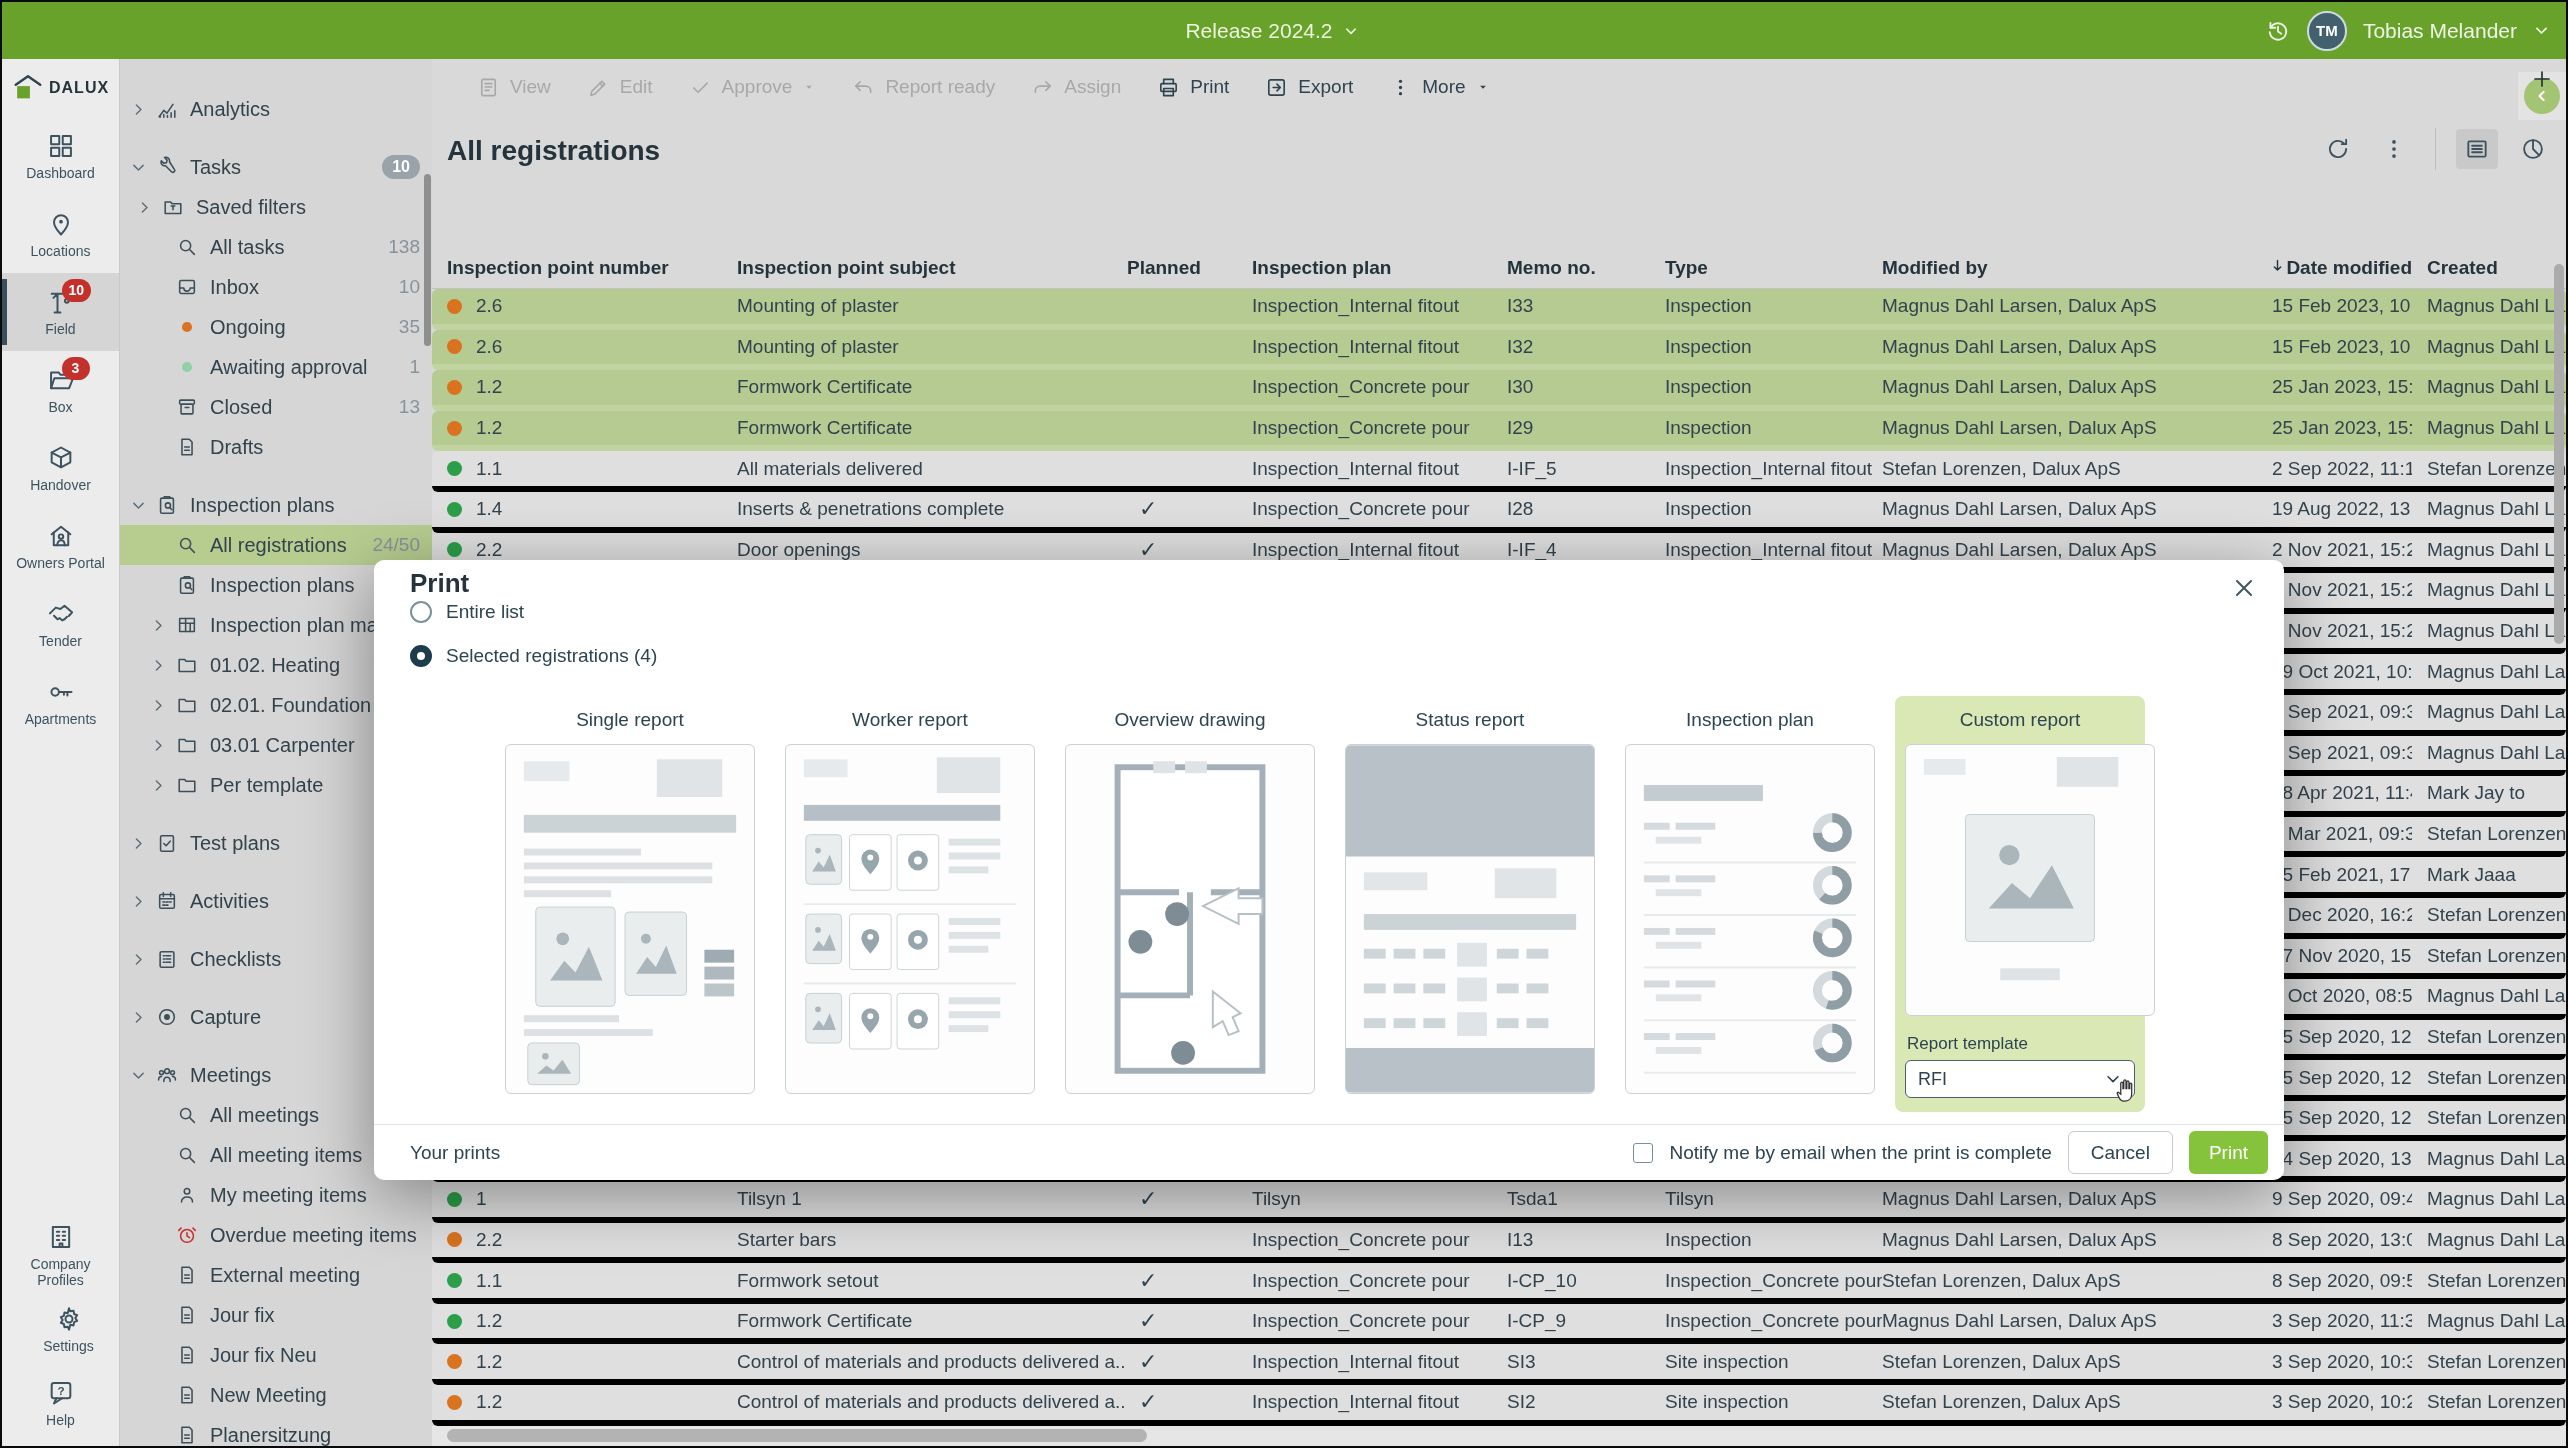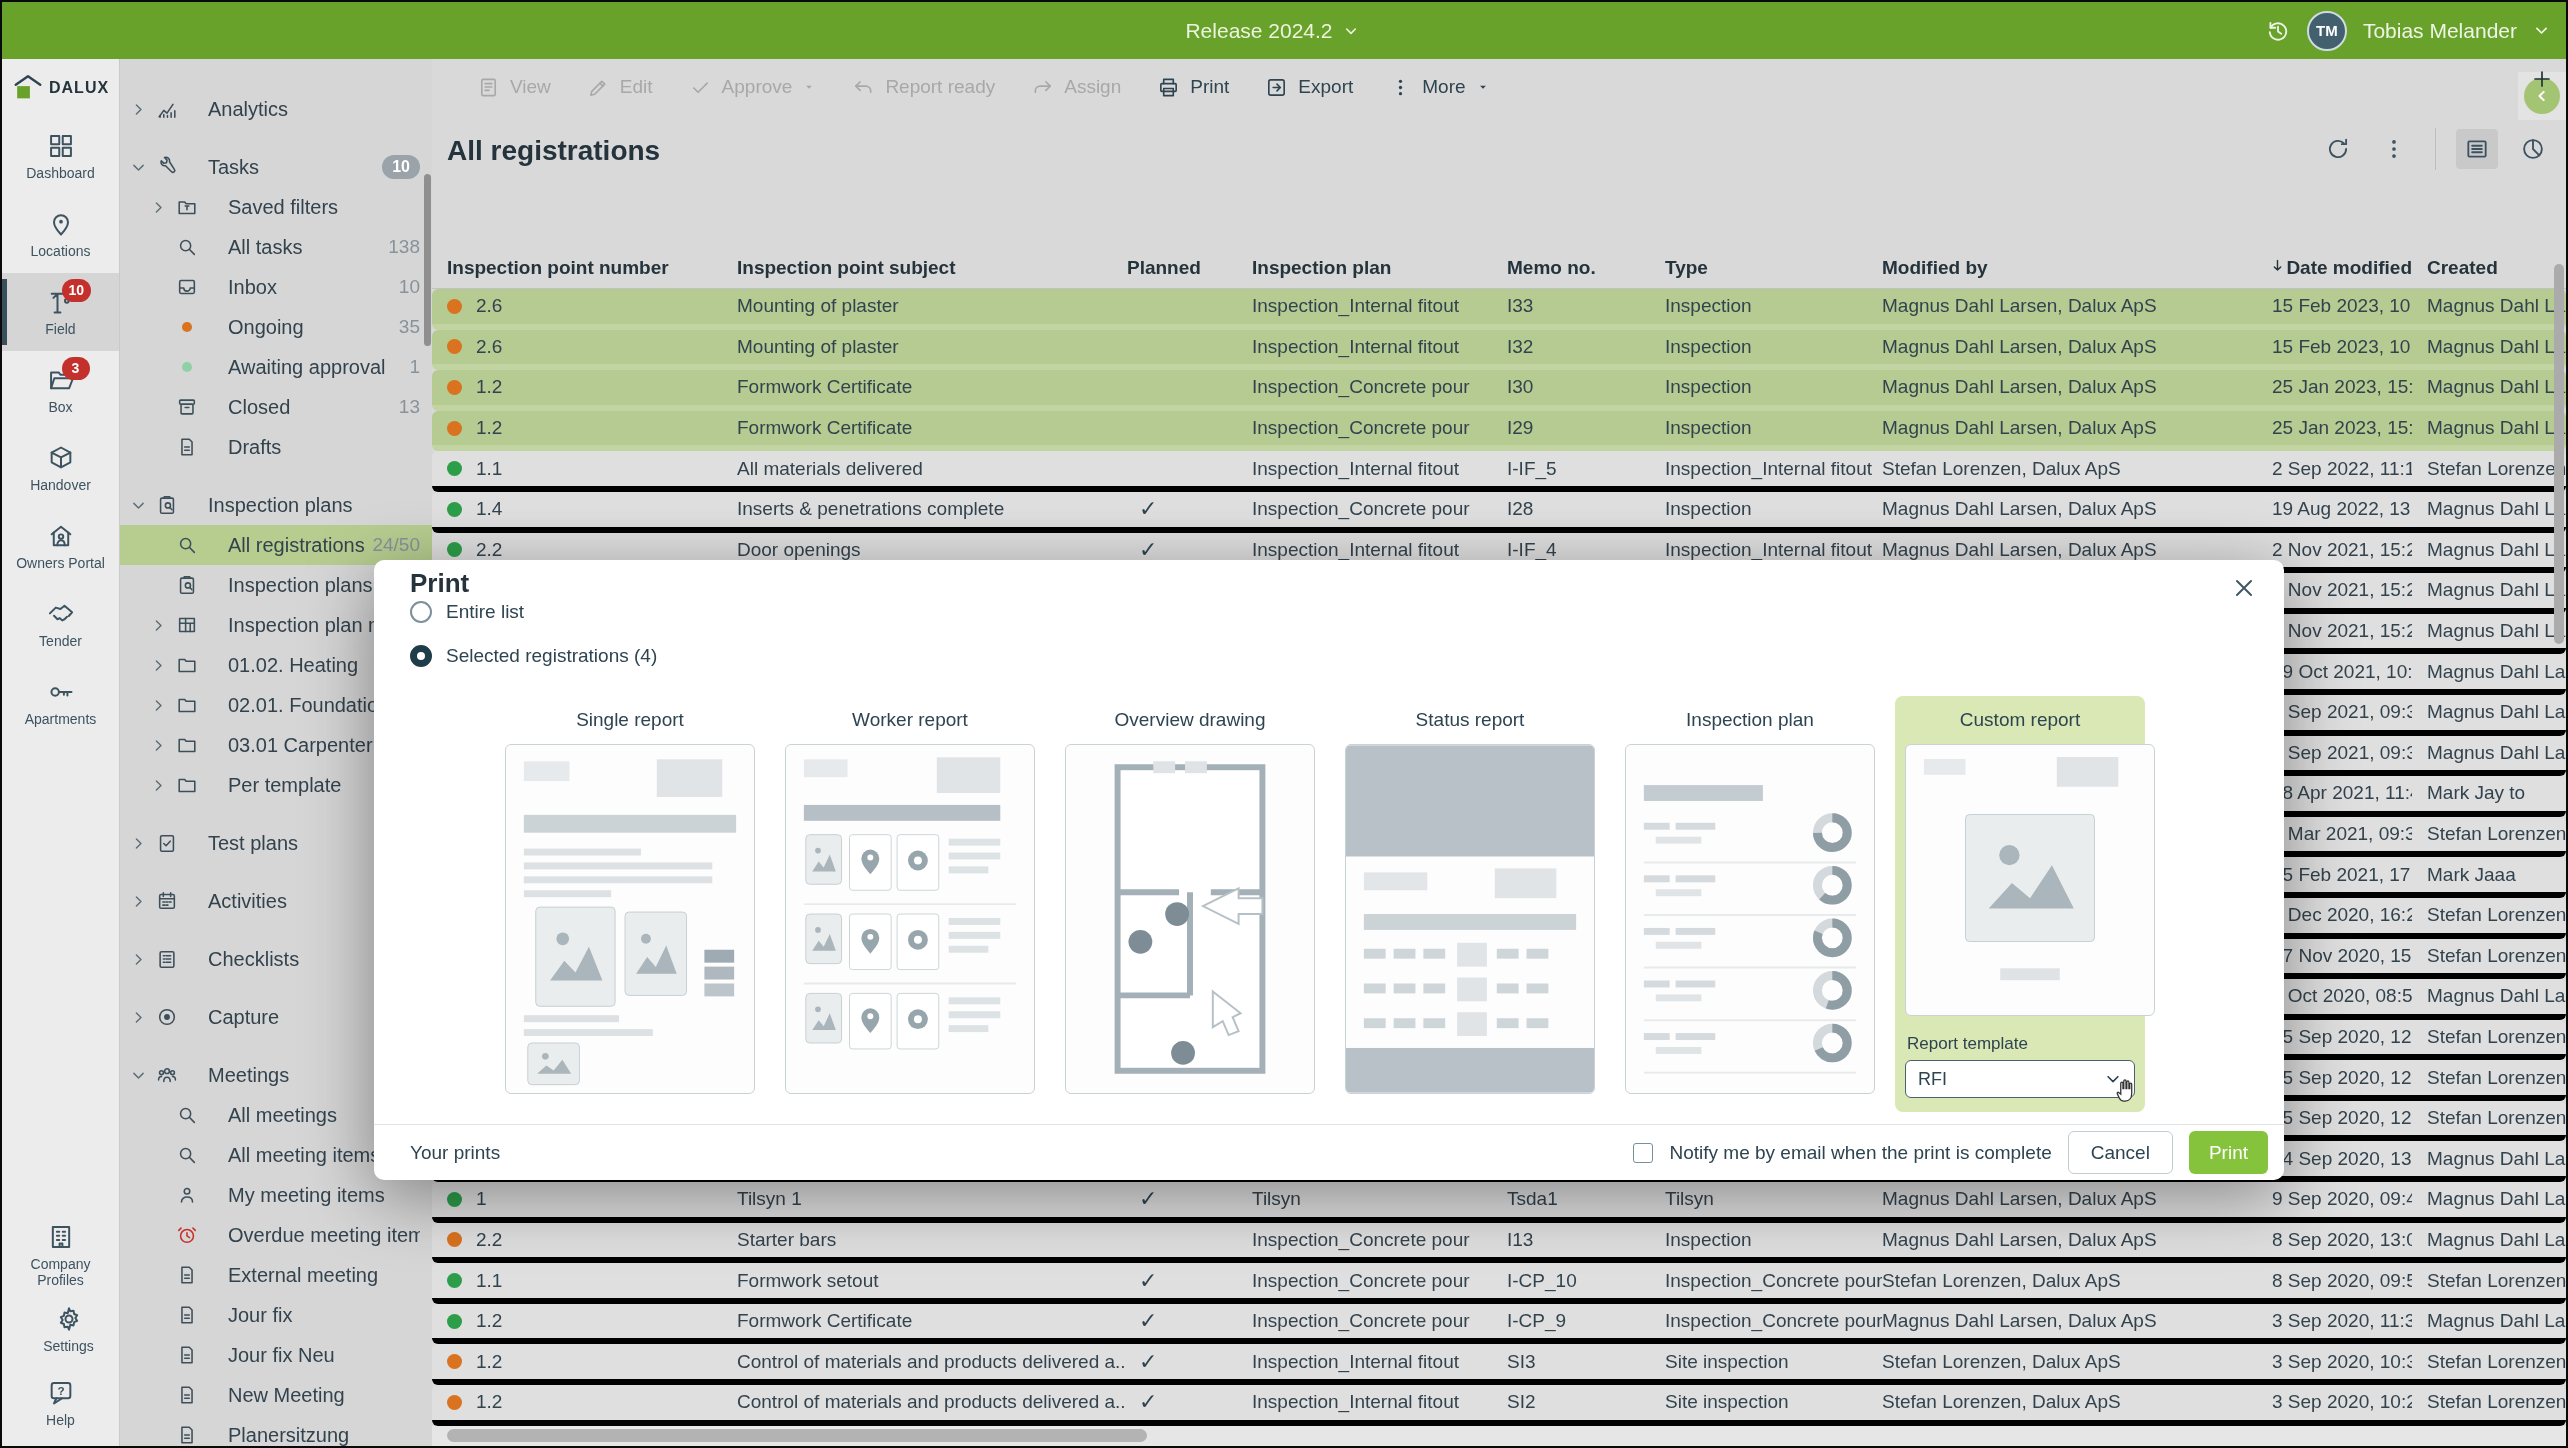--- a/index.html
+++ b/index.html
@@ -32,21 +32,21 @@
 
   
   .sidebar{position:absolute;left:118px;top:57px;bottom:0;width:312px;background:#d6d6d6;padding-top:12px;overflow:hidden;z-index:4;}
   .side-item{height:40px;display:flex;align-items:center;padding:0 12px 0 10px;color:#33434e;font-size:20px;cursor:pointer;white-space:nowrap;}
   .side-item.section{margin-top:18px;}
   .side-item .chev{width:26px;flex:none;color:#5c6d77;}
   .side-item .chev .ic{width:17px;height:17px;stroke-width:2;}
   .side-item .spacer{width:26px;flex:none;}
   .side-item .sicon{width:32px;flex:none;color:#3d4f5a;}
   .side-item .sicon .ic{width:22px;height:22px;}
-  .side-item .lbl{flex:1;overflow:hidden;margin-left:20px;}
+  .side-item .lbl{flex:1;overflow:hidden;margin-left:2px;}
   .side-item .cnt{color:#87939a;font-size:19px;margin-left:8px;}
   .side-item .pill{background:#99a3a9;color:#fff;border-radius:13px;font-size:16px;font-weight:700;padding:3px 10px;margin-left:8px;}
   .side-item.selected{background:var(--sidebar-selected-green);}
   .ic-orange{color:var(--status-orange) !important;}
   .ic-lgreen{color:var(--awaiting-green) !important;}
   .ic-red{color:#c8312c !important;}
   .side-scroll{position:absolute;right:1px;top:115px;width:7px;height:172px;background:#8f8f8f;border-radius:4px;}
 
   
   .main{position:absolute;left:430px;top:57px;right:0;bottom:0;--tcols:290px 390px 125px 255px 158px 217px 390px 140px minmax(0,1fr);}
@@ -305,21 +305,21 @@
             </svg>
           </span>
           <span class="sicon">
             <svg class="ic " viewBox="0 0 24 24">
               <path d="M14.7 6.3a4 4 0 0 0-5.4-4.6l2.8 2.8-.7 2.8-2.8.7L5.8 5.2a4 4 0 0 0 4.6 5.4l6.8 6.8a2 2 0 0 0 2.8-2.8z"></path>
             </svg>
           </span>
           <span class="lbl">Tasks</span>
           <span class="pill">10</span>
         </div>
-        <div class="side-item lvl1" style="padding-left: 30px;">
+        <div class="side-item lvl1" style="padding-left: 16px;">
           <span class="chev">
             <svg class="ic " viewBox="0 0 24 24">
               <path d="M9 5.5l6.5 6.5L9 18.5"></path>
             </svg>
           </span>
           <span class="sicon">
             <svg class="ic " viewBox="0 0 24 24">
               <path d="M3.5 6.5h6l1.5 2h9.5V19h-17z"></path>
               <path d="M10 11h4m-2 0v4"></path>
             </svg>

